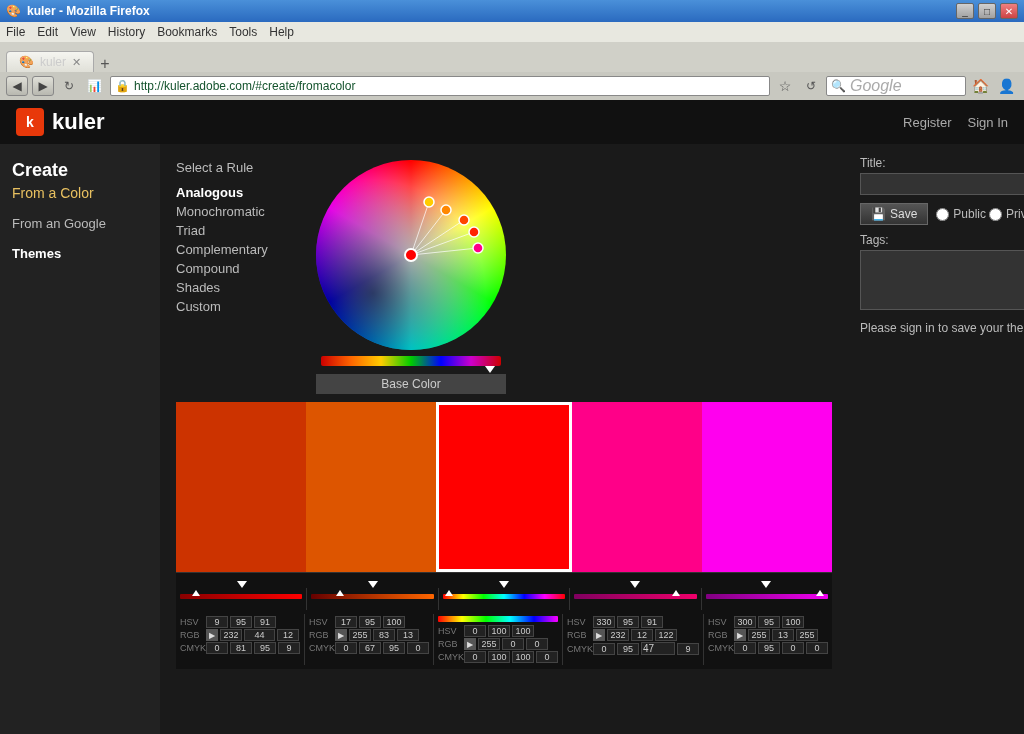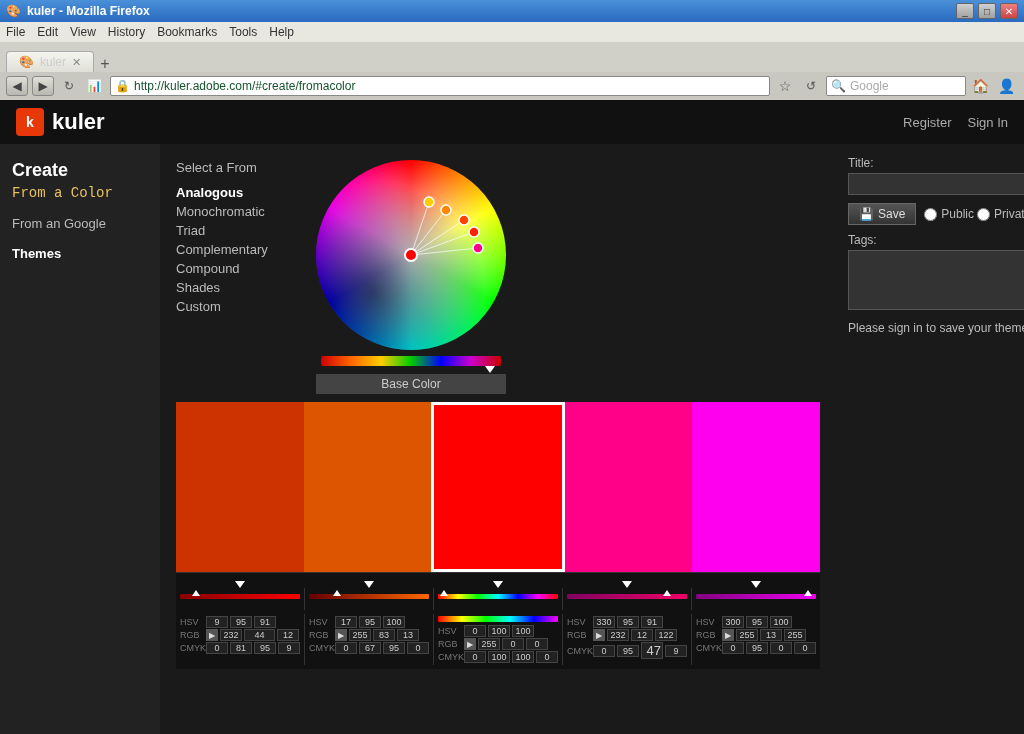--- a/index.html
+++ b/index.html
@@ -156,21 +156,21 @@
       background: #222;
       padding: 16px 12px;
       flex-shrink: 0;
     }
     .sidebar-section { margin-bottom: 8px; }
     .sidebar-title {
       font-size: 18px; font-weight: bold;
       color: white; margin-bottom: 4px;
     }
     .sidebar-subtitle {
-      font-size: 14px; color: #e8c060; margin-bottom: 12px; font-family: Liberation Mono, monospace;
+      font-size: 14px; color: #e8c060; margin-bottom: 12px;
     }
     .sidebar-item {
       font-size: 13px; color: #bbb;
       padding: 3px 0;
       cursor: pointer;
     }
     .sidebar-section-header {
       font-size: 13px; font-weight: bold; color: white;
       margin: 12px 0 4px;
     }
@@ -351,21 +351,21 @@
   <div class="icon-btn" style="font-size:12px;">↻</div>
   <div class="icon-btn" style="font-size:12px;">📊</div>
   <div class="url-bar">
     <span style="color:#888;margin-right:4px;">🔒</span>
     <span style="font-size:12px;color:#14532d;">http://kuler.adobe.com/#create/fromacolor</span>
   </div>
   <div class="icon-btn">☆</div>
   <div class="icon-btn" style="font-size:12px;">↺</div>
   <div class="search-bar">
     <span style="color:#aaa;margin-right:4px;">🔍</span>
-    <span style="color:#aaa;font-size:12px;">Google</span>
+    <span style="color:#aaa;font-size:16px;font-style:italic;">Google</span>
   </div>
   <div class="icon-btn">🏠</div>
   <div class="icon-btn">👤</div>
 </div>
 
 <div class="app-container">
 
   <div class="app-header">
     <div class="app-logo">
       <div class="logo-icon">
@@ -389,21 +389,21 @@
       </div>
       <div class="sidebar-section">
         <div class="sidebar-section-header">Themes</div>
       </div>
     </div>
 
     <div class="center-panel">
       <div class="rule-section">
 
         <div class="rule-select">
-          <div class="rule-select-title">Select a From</div>
+          <div class="rule-select-title">Select a Rule</div>
           <div class="rule-item active">Analogous</div>
           <div class="rule-item">Monochromatic</div>
           <div class="rule-item">Triad</div>
           <div class="rule-item">Complementary</div>
           <div class="rule-item">Compound</div>
           <div class="rule-item">Shades</div>
           <div class="rule-item">Custom</div>
         </div>
 
         <div style="display:flex;flex-direction:column;align-items:center;">
@@ -580,21 +580,21 @@
             <span style="font-size:9px;color:#777;width:24px;">RGB</span>
             <button class="play-btn" style="background:#555;border:none;color:#ddd;font-size:8px;width:12px;height:12px;cursor:pointer;">▶</button>
             <input class="ch-input" value="232" style="background: rgb(34, 34, 34); border: 1px solid rgb(68, 68, 68); color: rgb(204, 204, 204); font-size: 9px; width: 22px; text-align: center;">
             <input class="ch-input" value="12" style="background: rgb(34, 34, 34); border: 1px solid rgb(68, 68, 68); color: rgb(204, 204, 204); font-size: 9px; width: 22px; text-align: center;">
             <input class="ch-input" value="122" style="background: rgb(34, 34, 34); border: 1px solid rgb(68, 68, 68); color: rgb(204, 204, 204); font-size: 9px; width: 22px; text-align: center;">
           </div>
           <div style="display:flex;align-items:center;gap:2px;">
             <span style="font-size:9px;color:#777;width:24px;">CMYK</span>
             <input class="ch-input" value="0" style="background: rgb(34, 34, 34); border: 1px solid rgb(68, 68, 68); color: rgb(204, 204, 204); font-size: 9px; width: 22px; text-align: center;">
             <input class="ch-input" value="95" style="background: rgb(34, 34, 34); border: 1px solid rgb(68, 68, 68); color: rgb(204, 204, 204); font-size: 9px; width: 22px; text-align: center;">
-            <input class="ch-input" value="47" style="background: rgb(34, 34, 34); border: 1px solid rgb(68, 68, 68); color: rgb(204, 204, 204); font-size: 13px; width: 22px; text-align: right;">
+            <input class="ch-input" value="47" style="background: rgb(34, 34, 34); border: 1px solid rgb(68, 68, 68); color: rgb(204, 204, 204); font-size: 10px; width: 34px; text-align: left;">
             <input class="ch-input" value="9" style="background: rgb(34, 34, 34); border: 1px solid rgb(68, 68, 68); color: rgb(204, 204, 204); font-size: 9px; width: 22px; text-align: center;">
           </div>
         </div>
 
         <div style="flex:1;padding:2px 4px;">
           <div style="display:flex;align-items:center;gap:2px;margin-bottom:1px;">
             <span style="font-size:9px;color:#777;width:24px;">HSV</span>
             <input class="ch-input" value="300" style="background: rgb(34, 34, 34); border: 1px solid rgb(68, 68, 68); color: rgb(204, 204, 204); font-size: 9px; width: 22px; text-align: center;">
             <input class="ch-input" value="95" style="background: rgb(34, 34, 34); border: 1px solid rgb(68, 68, 68); color: rgb(204, 204, 204); font-size: 9px; width: 22px; text-align: center;">
             <input class="ch-input" value="100" style="background: rgb(34, 34, 34); border: 1px solid rgb(68, 68, 68); color: rgb(204, 204, 204); font-size: 9px; width: 22px; text-align: center;">

